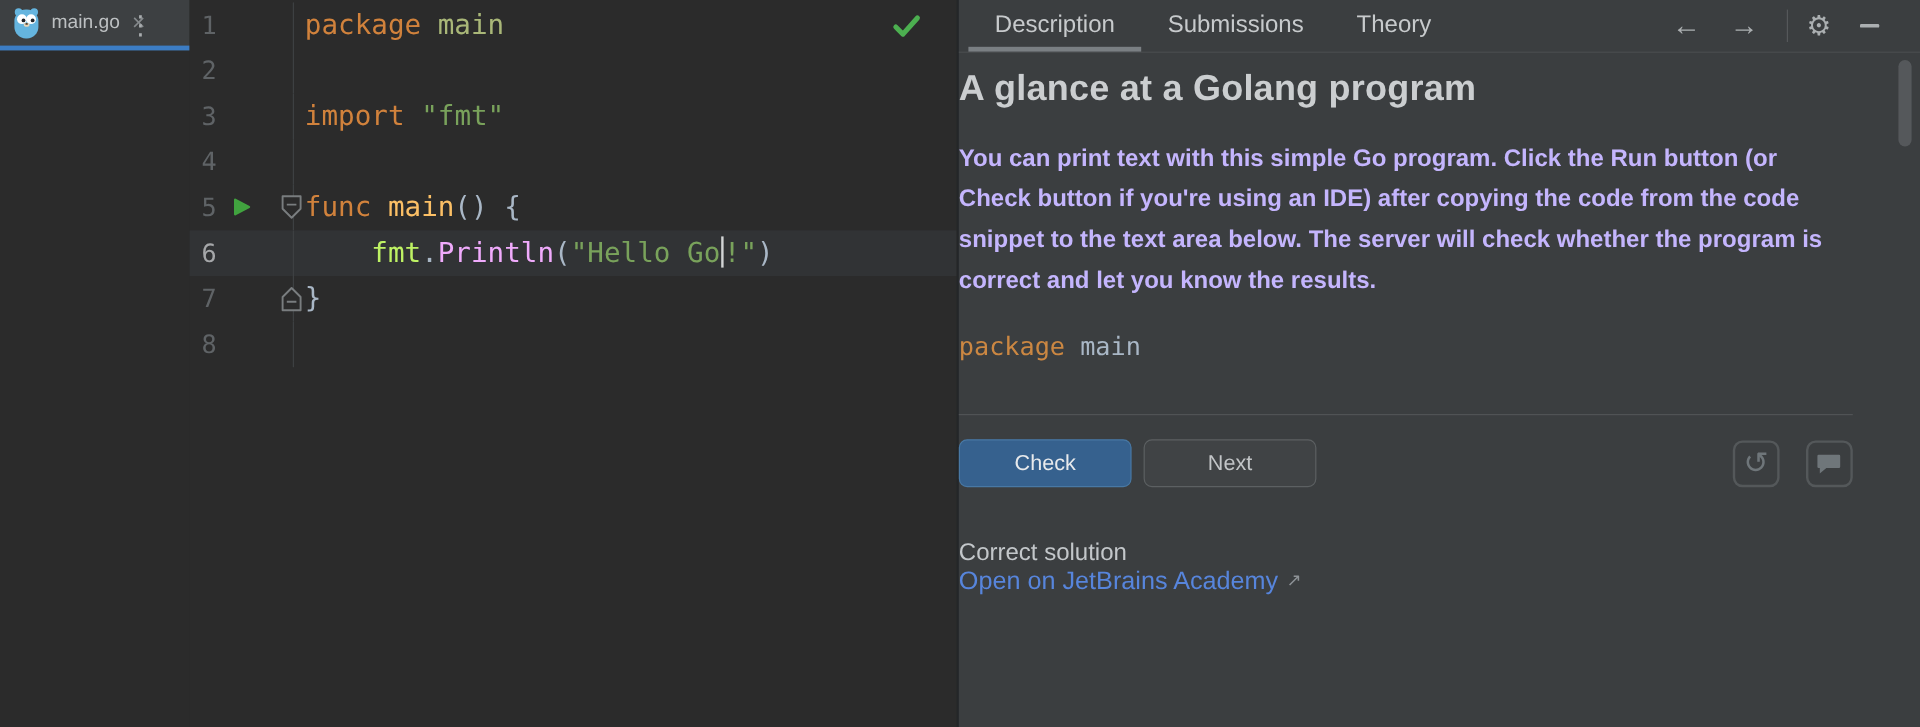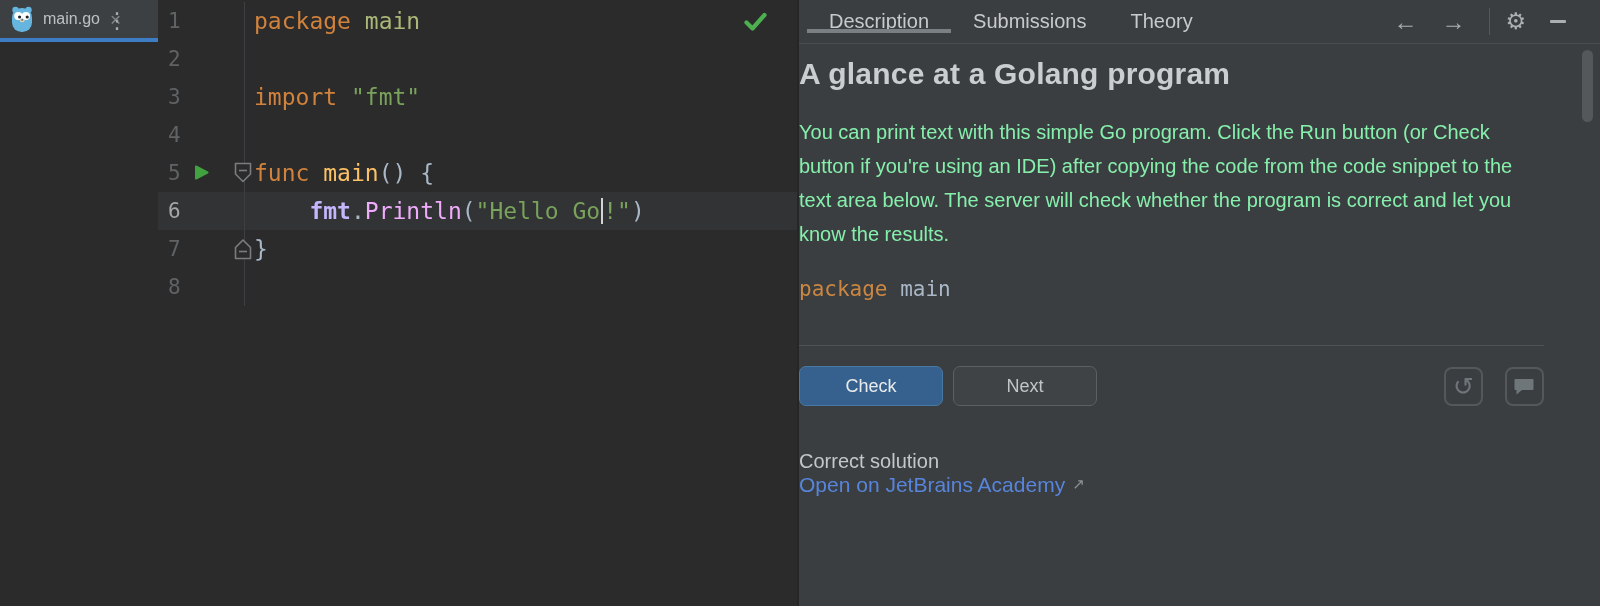--- a/index.html
+++ b/index.html
@@ -30,40 +30,40 @@
   .ed-row.active .ln { color:#A5A7A9; }
   .run-icon { position:absolute; left:35px; top:10px; }
   .fold-icon { position:absolute; left:75px; top:8px; z-index:2; }
   .code { font-family:"DejaVu Sans Mono", monospace; font-size:23px; line-height:38px; white-space:pre; padding-left:9px; color:#A9B7C6; }
   .tok-kw { color:#D1823C; }
   .tok-pkg { color:#A9B778; }
   .tok-str { color:#79A25B; }
   .tok-fn { color:#FCC066; }
   .tok-par { color:#A9B7C6; }
   .tok-pl { color:#A9B7C6; }
-  .tok-pkgref { color:#c4b5fd;font-weight:bold; }
+  .tok-pkgref { color:#bef264; }
   .tok-call { color:#f0abfc; }
   .caret { display:inline-block; width:2px; height:26px; background:#D2D4D5; vertical-align:-5px; margin-left:1px; }
   .inspect-check { position:absolute; top:12px; right:30px; }
 
   
   .task-pane { flex:1; background:#3B3E40; position:relative; display:flex; flex-direction:column; }
   .panel-header { height:44px; flex:none; display:flex; align-items:stretch; border-bottom:1px solid #4A4D4F; padding-left:8px; position:relative; }
   .panel-tab { padding:0 22px; display:flex; align-items:center; font-size:20px; color:#C7CACC; position:relative; cursor:default; }
   .panel-tab.active::after { content:""; position:absolute; left:0; right:0; bottom:0; height:4px; background:#7A7F83; }
   .header-icons { margin-left:auto; display:flex; align-items:center; padding-right:34px; }
   .hicon { color:#ABAFB1; font-size:23px; line-height:1; }
   .hicon.arrow { font-size:24px; }
   .hicon + .hicon { margin-left:24px; }
   .hdivider { width:1px; height:27px; background:#55585A; margin:0 15px 0 24px; }
   .min-bar { width:16px; height:3px; background:#ABAFB1; border-radius:1px; margin-left:24px; }
 
   .panel-body { padding:0 56px 0 0; position:relative; }
   .task-title { margin:13px 0 0; font-size:30px; font-weight:bold; color:#CBCED0; letter-spacing:.2px; }
-  .task-desc { margin:24px 0 0; font-size:20px; line-height:34px; color:#86efac; max-width:745px; }
+  .task-desc { margin:24px 0 0; font-size:20px; line-height:34px; color:#c4b5fd; max-width:745px;font-weight:bold; }
   .snippet { margin-top:26px; font-family:"DejaVu Sans Mono", monospace; font-size:21px; }
   .sn-kw { color:#CB8742; }
   .sn-id { color:#A9B7C6; }
   .panel-hr { margin:44px 0 0; border:none; border-top:1px solid #505355; }
 
   .btn-row { margin-top:20px; display:flex; align-items:center; }
   .btn { height:40px; width:144px; border-radius:7px; font-size:18px; font-family:"Liberation Sans", sans-serif; cursor:pointer; }
   .btn-check { background:#36618E; border:1px solid #4878A4; color:#E8EAEC; }
   .btn-next { background:#404345; border:1px solid #5C6062; color:#C2C5C7; margin-left:10px; }
   .icon-btn { width:39px; height:39px; flex:none; border:2px solid #54585A; border-radius:8px; background:transparent; color:#6F767A; font-size:25px; line-height:1; display:flex; align-items:center; justify-content:center; cursor:pointer; padding:0; }
@@ -170,21 +170,21 @@
       <span class="inspect-check">
         <svg width="23" height="19" viewBox="0 0 23 19">
             <path d="M2.5 10.5 L8.5 16.5 L20.5 3" stroke="#4CAF50" stroke-width="4.2" fill="none" stroke-linecap="round" stroke-linejoin="round"></path>
           </svg>
       </span>
     </div>
   </div>
 
   <div class="task-pane">
     <div class="panel-header">
-      <div id="panel-tabs" style="display:flex;align-items:center;">
+      <div id="panel-tabs" style="display:flex;">
           <div class="panel-tab active">Description</div>
           <div class="panel-tab">Submissions</div>
           <div class="panel-tab">Theory</div>
         </div>
       <div class="header-icons">
         <span class="hicon arrow">←</span>
         <span class="hicon arrow">→</span>
         <span class="hdivider"></span>
         <span class="hicon">⚙</span>
         <span class="min-bar"></span>

